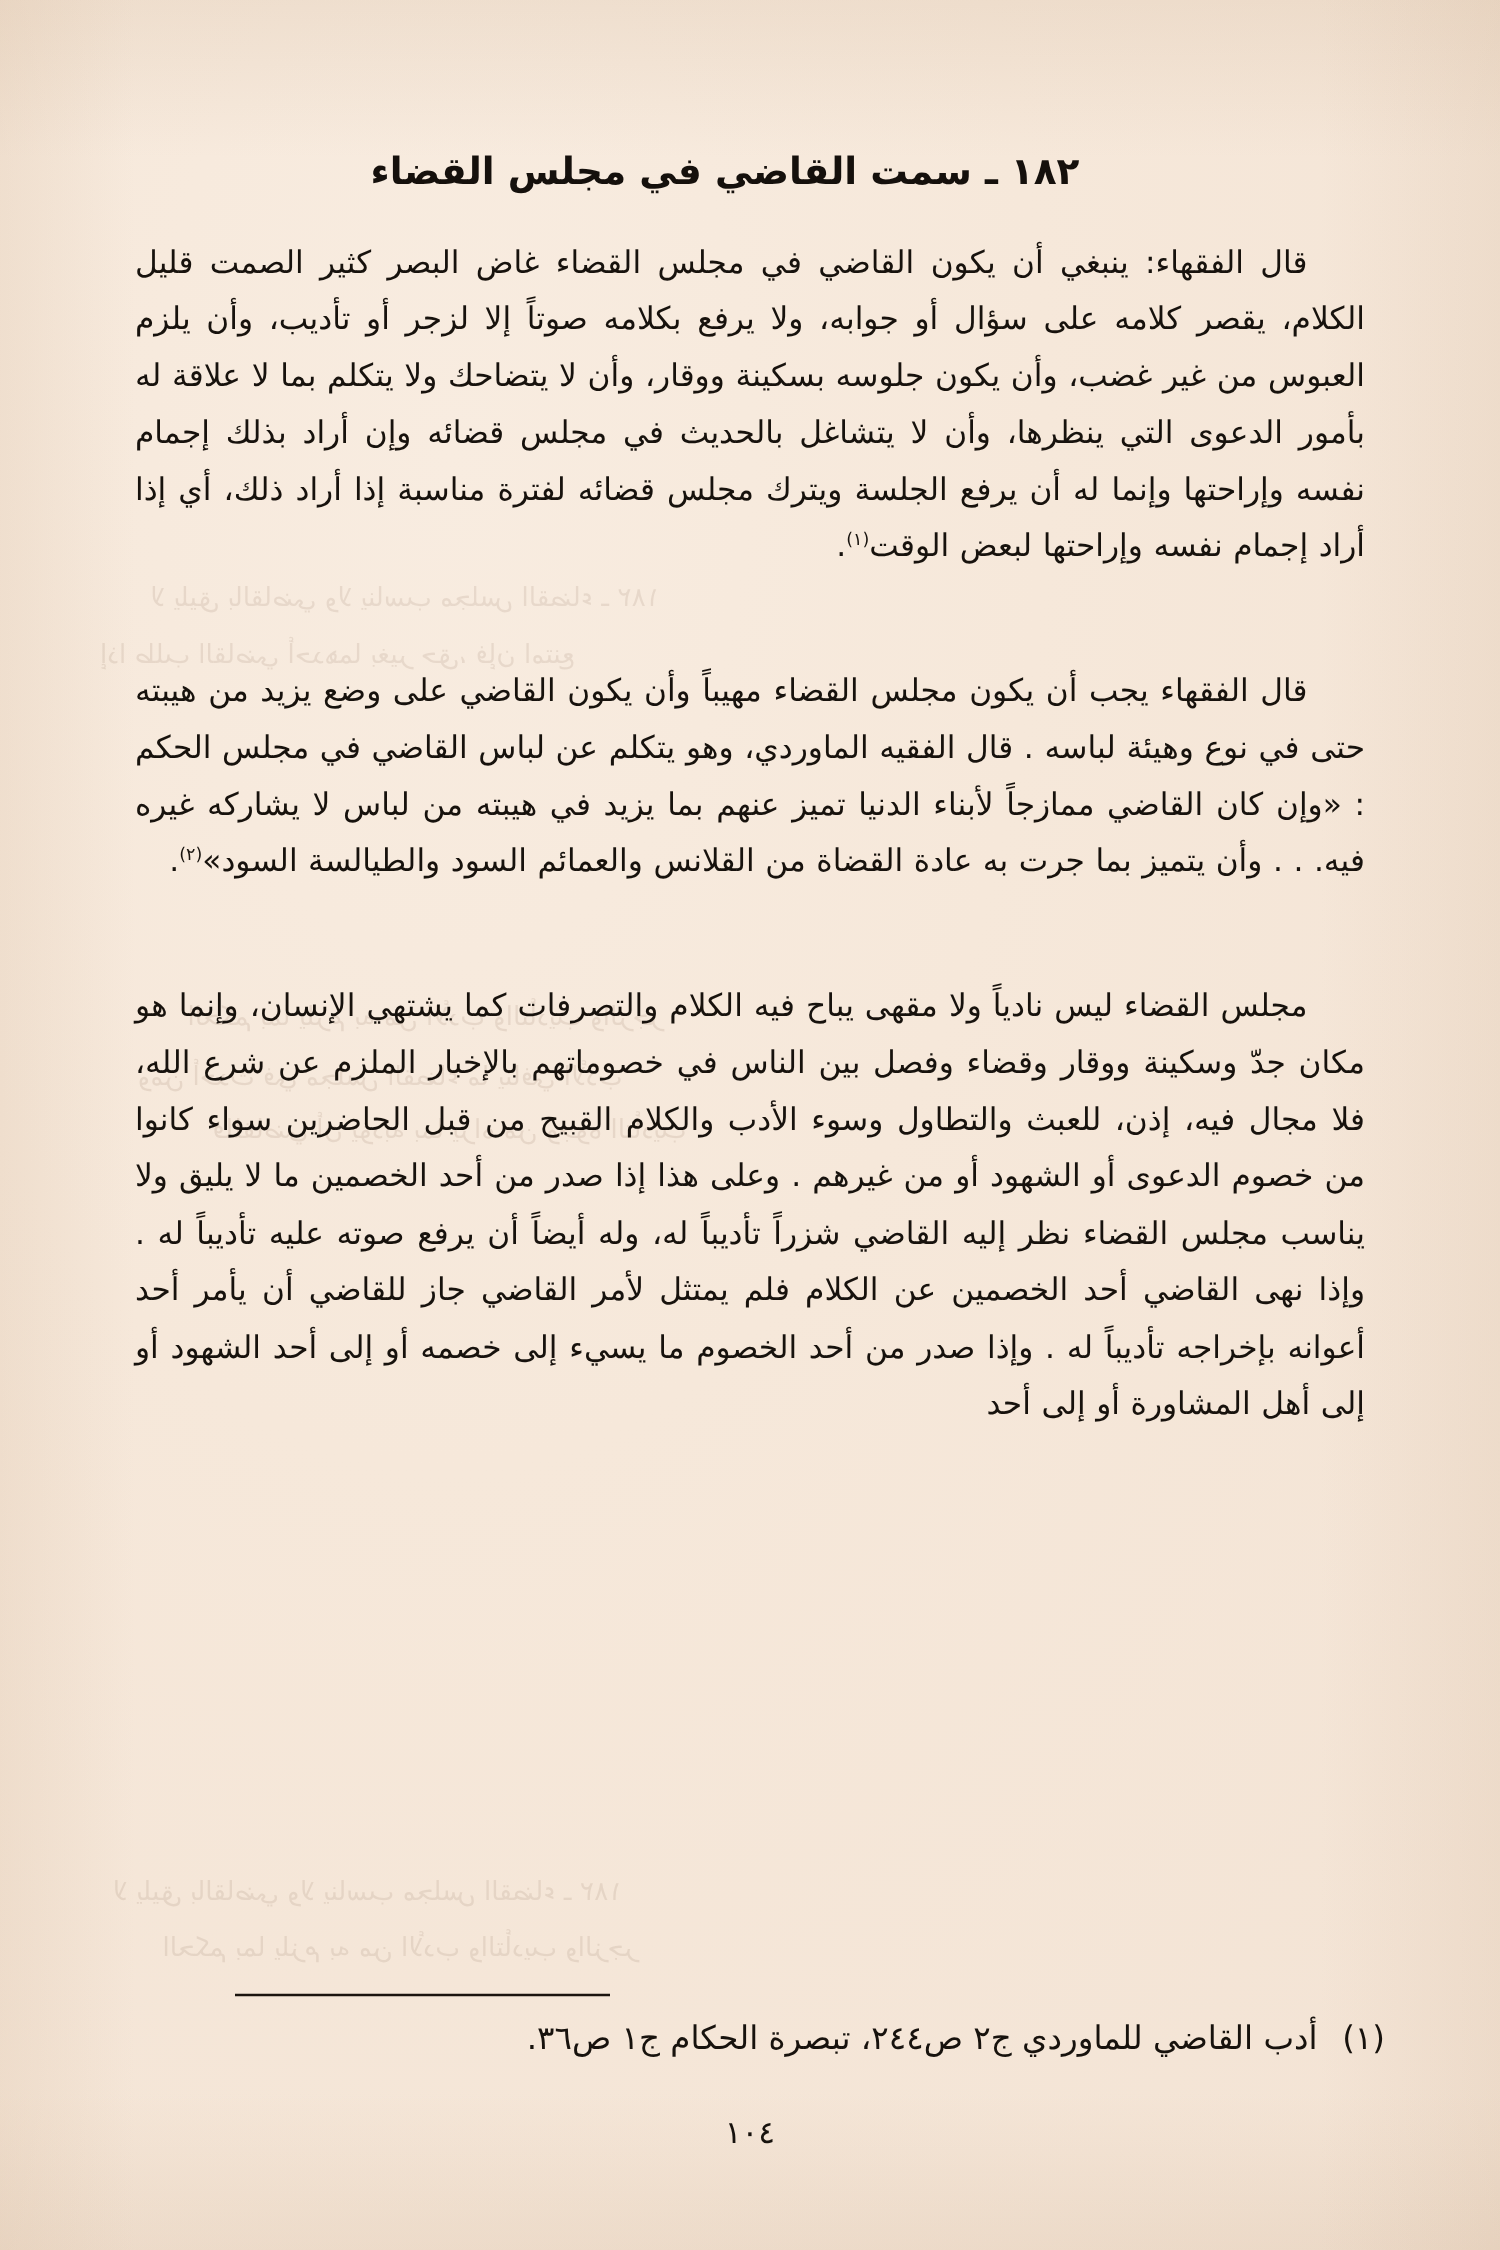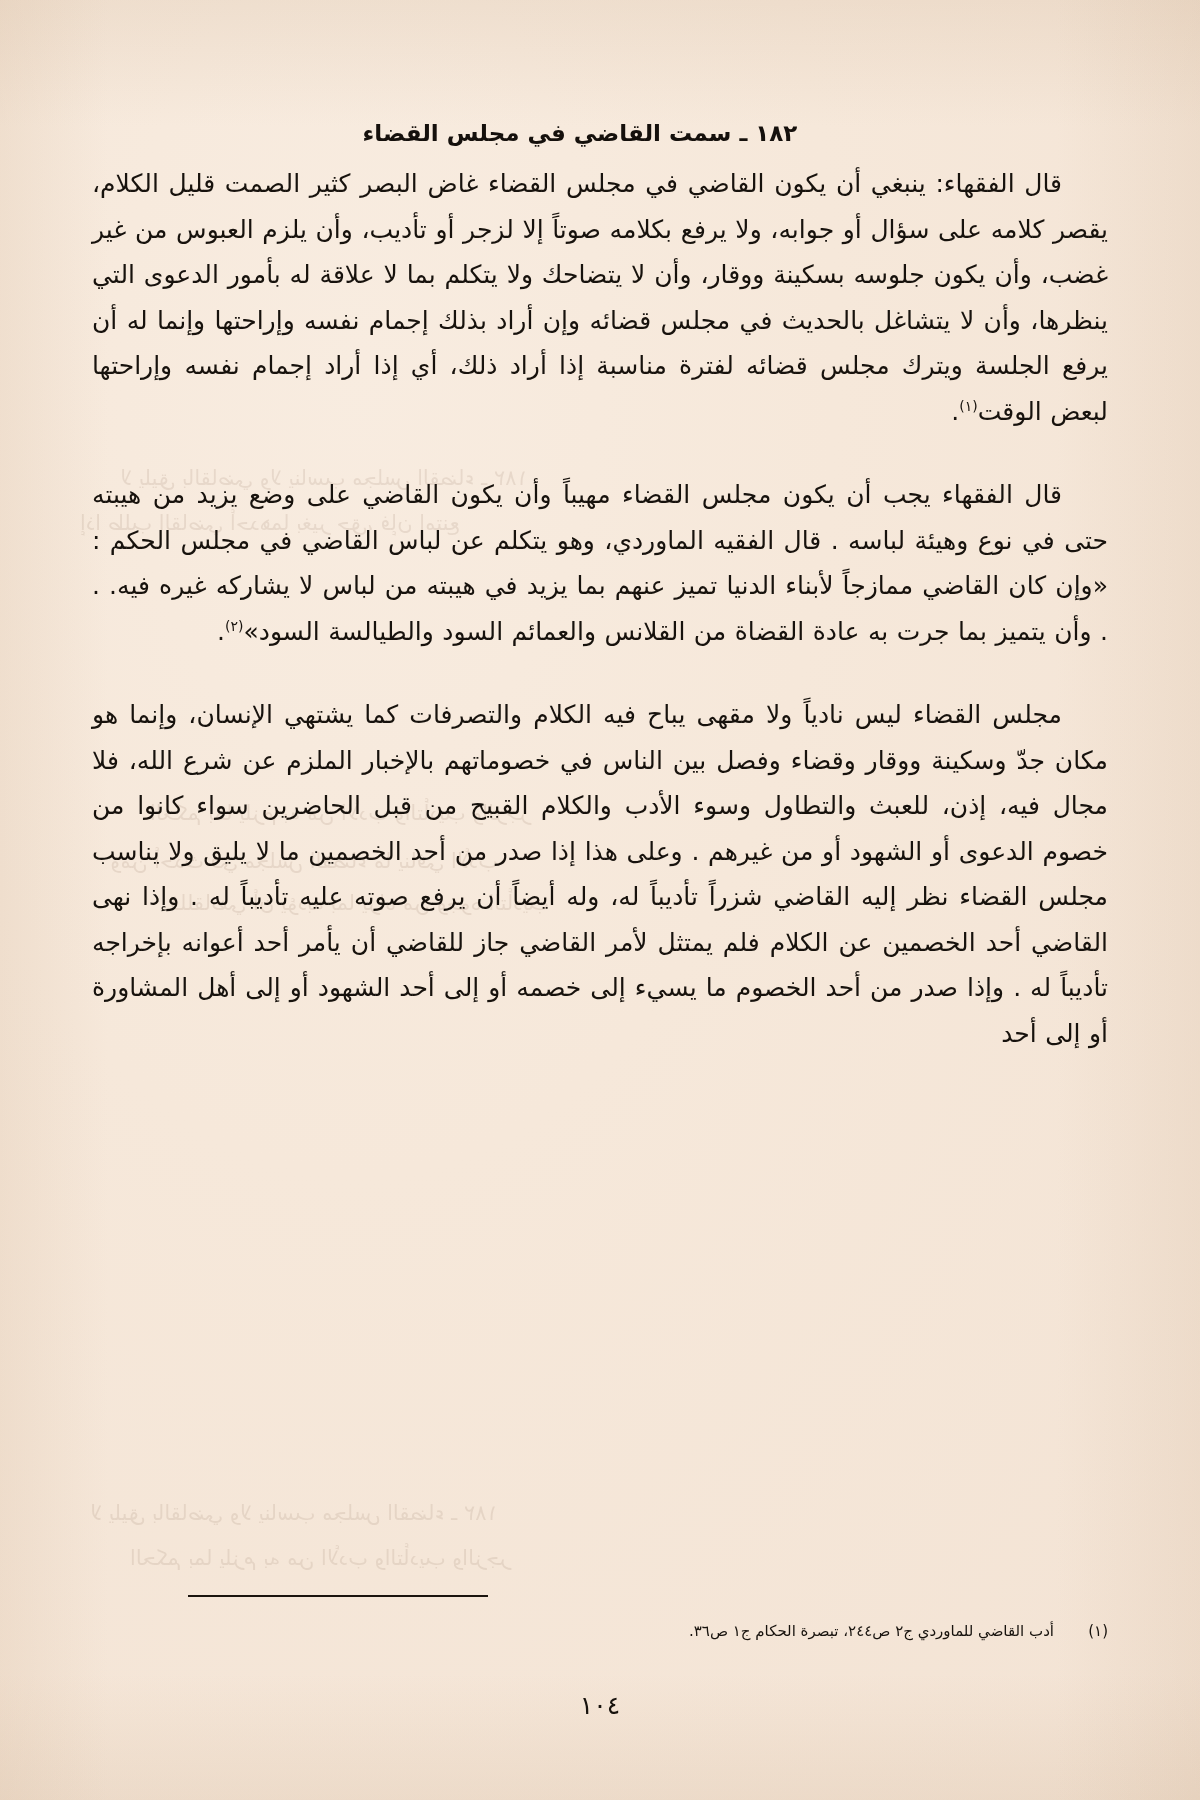--- a/index.html
+++ b/index.html
@@ -56,31 +56,31 @@
     top: 0;
     right: 0;
     left: 0;
     bottom: 0;
     padding: 118px 92px 0 92px;
     box-sizing: border-box;
   }
 
   h2.section-heading {
     margin: 0;
-    font-size: 23px;
+    font-size: 30px;
     font-weight: bold;
     color: #15100c;
     text-align: center;
     letter-spacing: 0px;
     line-height: 1.35;
     padding-right: 40px;
   }
 
   p.body-par {
-    margin: 0;
+    margin: 16px;
     font-size: 25px;
     line-height: 45.5px;
     color: #17120d;
     text-align: justify;
     text-align-last: right;
     text-justify: inter-word;
     word-spacing: 0.5px;
   }
   p.body-par .indent {
     display: inline-block;
@@ -103,21 +103,21 @@
     bottom: 150px;
   }
   .footnote-rule {
     width: 300px;
     height: 2.5px;
     background: #1b140e;
     margin: 0 0 16px 0;
     margin-right: 620px;
   }
   .footnote {
-    font-size: 15px;
+    font-size: 26px;
     line-height: 37px;
     color: #17120d;
     text-align: right;
     white-space: nowrap;
   }
   .footnote .fn-mark {
     display: inline-block;
     width: 54px;
   }
 

